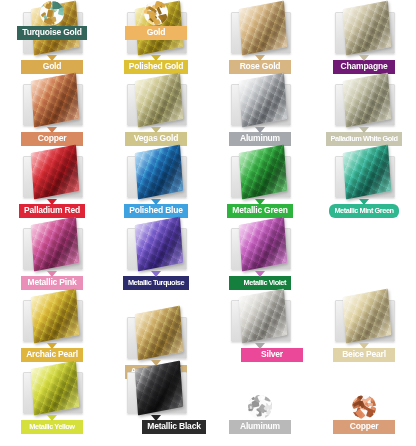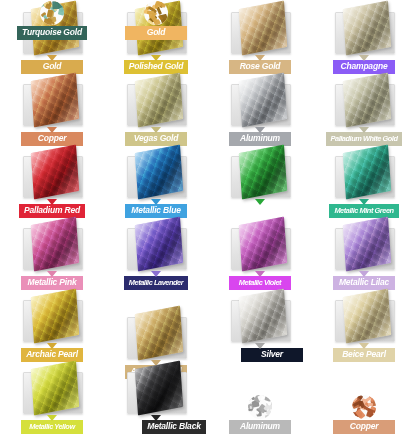--- a/index.html
+++ b/index.html
@@ -11,21 +11,20 @@
     overflow:hidden;
     position:relative;
   }
   #grid{
     position:relative;
     width:416px;height:446px;
   }
   .cell{
     position:absolute;
     box-sizing:border-box;
-    font-style:italic;
   }
   
   .sample{
     position:relative;
     width:100%;
     height:58px;
   }
   .card{
     position:absolute;
     left:50%;
@@ -139,21 +138,21 @@
         <div class="card"></div>
         <div class="foil" style="background: linear-gradient(142deg, rgb(240, 220, 188) 0%, rgb(211, 177, 124) 38%, rgb(155, 122, 72) 70%, rgb(211, 177, 124) 100%);"></div>
       </div>
       <div class="label-wrap"><span class="pointer" style="border-top-color: rgb(205, 171, 119);"></span><span class="label" style="background: rgb(215, 182, 132); color: rgb(255, 255, 255);">Rose Gold</span></div>
     </div>
     <div class="cell" style="left: 312px; top: 2px; width: 104px;">
       <div class="sample">
         <div class="card"></div>
         <div class="foil" style="background: linear-gradient(142deg, rgb(236, 230, 210) 0%, rgb(201, 192, 160) 38%, rgb(143, 136, 104) 70%, rgb(201, 192, 160) 100%);"></div>
       </div>
-      <div class="label-wrap"><span class="pointer" style="border-top-color: rgb(195, 187, 159);"></span><span class="label" style="background: #8b5cf6; color: rgb(255, 255, 255);">Champagne</span></div>
+      <div class="label-wrap"><span class="pointer" style="border-top-color: rgb(195, 187, 159);"></span><span class="label" style="background: #701a75; color: rgb(255, 255, 255);">Champagne</span></div>
     </div>
     <div class="cell" style="left: 0px; top: 74px; width: 104px;">
       <div class="sample">
         <div class="card"></div>
         <div class="foil" style="background: linear-gradient(142deg, rgb(240, 178, 137) 0%, rgb(200, 117, 72) 38%, rgb(138, 69, 32) 70%, rgb(200, 117, 72) 100%);"></div>
       </div>
       <div class="label-wrap"><span class="pointer" style="border-top-color: rgb(207, 125, 82);"></span><span class="label" style="background: rgb(217, 137, 95); color: rgb(255, 255, 255);">Copper</span></div>
     </div>
     <div class="cell" style="left: 104px; top: 74px; width: 104px;">
       <div class="sample">
@@ -181,84 +180,77 @@
         <div class="card"></div>
         <div class="foil" style="background: linear-gradient(142deg, rgb(244, 115, 122) 0%, rgb(207, 32, 40) 38%, rgb(124, 12, 18) 70%, rgb(207, 32, 40) 100%);"></div>
       </div>
       <div class="label-wrap"><span class="pointer" style="border-top-color: rgb(212, 30, 48);"></span><span class="label" style="background: rgb(224, 36, 55); color: rgb(255, 255, 255);">Palladium Red</span></div>
     </div>
     <div class="cell" style="left: 104px; top: 146px; width: 104px;">
       <div class="sample">
         <div class="card"></div>
         <div class="foil" style="background: linear-gradient(142deg, rgb(114, 189, 238) 0%, rgb(26, 111, 184) 38%, rgb(11, 61, 109) 70%, rgb(26, 111, 184) 100%);"></div>
       </div>
-      <div class="label-wrap"><span class="pointer" style="border-top-color: rgb(52, 151, 212);"></span><span class="label" style="background: rgb(63, 162, 224); color: rgb(255, 255, 255);">Metallic Blue</span></div>
+      <div class="label-wrap"><span class="pointer" style="border-top-color: rgb(52, 151, 212);"></span><span class="label" style="background: rgb(63, 162, 224); color: rgb(255, 255, 255);">Polished Blue</span></div>
     </div>
     <div class="cell" style="left: 208px; top: 146px; width: 104px;">
       <div class="sample">
         <div class="card"></div>
         <div class="foil" style="background: linear-gradient(142deg, rgb(129, 221, 136) 0%, rgb(43, 163, 56) 38%, rgb(20, 96, 29) 70%, rgb(43, 163, 56) 100%);"></div>
       </div>
-      <div class="label-wrap"><span class="pointer" style="border-top-color: rgb(40, 167, 55);"></span></div>
+      <div class="label-wrap"><span class="pointer" style="border-top-color: rgb(40, 167, 55);"></span><span class="label" style="background: rgb(47, 179, 63); color: rgb(255, 255, 255);">Metallic Green</span></div>
     </div>
     <div class="cell" style="left: 312px; top: 146px; width: 104px;">
       <div class="sample">
         <div class="card"></div>
         <div class="foil" style="background: linear-gradient(142deg, rgb(143, 224, 203) 0%, rgb(49, 173, 142) 38%, rgb(20, 98, 83) 70%, rgb(49, 173, 142) 100%);"></div>
       </div>
-      <div class="label-wrap"><span class="pointer" style="border-top-color: rgb(40, 171, 132);"></span><span class="label narrow" style="background: rgb(47, 184, 143); color: rgb(255, 255, 255);">Metallic Mint Green</span></div>
+      <div class="label-wrap"><span class="pointer" style="border-top-color: rgb(40, 171, 132);"></span><span class="label narrow" style="background: rgb(47, 184, 143); color: rgb(255, 255, 255); border-radius: 6px;">Metallic Mint Green</span></div>
     </div>
     <div class="cell" style="left: 0px; top: 218px; width: 104px;">
       <div class="sample">
         <div class="card"></div>
         <div class="foil" style="background: linear-gradient(142deg, rgb(241, 154, 200) 0%, rgb(201, 74, 142) 38%, rgb(122, 34, 83) 70%, rgb(201, 74, 142) 100%);"></div>
       </div>
       <div class="label-wrap"><span class="pointer" style="border-top-color: rgb(224, 131, 173);"></span><span class="label" style="background: rgb(234, 143, 184); color: rgb(255, 255, 255);">Metallic Pink</span></div>
     </div>
     <div class="cell" style="left: 104px; top: 218px; width: 104px;">
       <div class="sample">
         <div class="card"></div>
         <div class="foil" style="background: linear-gradient(142deg, rgb(180, 160, 234) 0%, rgb(107, 79, 196) 38%, rgb(51, 32, 120) 70%, rgb(107, 79, 196) 100%);"></div>
       </div>
-      <div class="label-wrap"><span class="pointer" style="border-top-color: rgb(138, 111, 207);"></span><span class="label narrow" style="background: rgb(43, 43, 110); color: rgb(255, 255, 255);">Metallic Lavender</span></div>
+      <div class="label-wrap"><span class="pointer" style="border-top-color: rgb(138, 111, 207);"></span><span class="label narrow" style="background: rgb(43, 43, 110); color: rgb(255, 255, 255);">Metallic Turquoise</span></div>
     </div>
     <div class="cell" style="left: 208px; top: 218px; width: 104px;">
       <div class="sample">
         <div class="card"></div>
         <div class="foil" style="background: linear-gradient(142deg, rgb(234, 169, 230) 0%, rgb(193, 89, 187) 38%, rgb(116, 41, 111) 70%, rgb(193, 89, 187) 100%);"></div>
       </div>
-      <div class="label-wrap"><span class="pointer" style="border-top-color: rgb(196, 111, 190);"></span><span class="label narrow" style="background: #d946ef; color: rgb(255, 255, 255);">Metallic Violet</span></div>
-    </div>
-    <div class="cell" style="left: 312px; top: 218px; width: 104px;">
-      <div class="sample">
-        <div class="card"></div>
-        <div class="foil" style="background: linear-gradient(142deg, rgb(221, 200, 240) 0%, rgb(168, 131, 214) 38%, rgb(95, 63, 140) 70%, rgb(168, 131, 214) 100%);"></div>
-      </div>
-      <div class="label-wrap"><span class="pointer" style="border-top-color: rgb(194, 165, 218);"></span><span class="label" style="background: rgb(205, 178, 226); color: rgb(255, 255, 255);">Metallic Lilac</span></div>
+      <div class="label-wrap"><span class="pointer" style="border-top-color: rgb(196, 111, 190);"></span><span class="label narrow" style="background: #15803d; color: rgb(255, 255, 255); text-align: right;">Metallic Violet</span></div>
     </div>
     <div class="cell" style="left: 0px; top: 290px; width: 104px;">
       <div class="sample">
         <div class="card"></div>
         <div class="foil" style="background: linear-gradient(142deg, rgb(246, 229, 139) 0%, rgb(217, 182, 46) 38%, rgb(142, 113, 16) 70%, rgb(217, 182, 46) 100%);"></div>
       </div>
       <div class="label-wrap"><span class="pointer" style="border-top-color: rgb(212, 169, 51);"></span><span class="label" style="background: rgb(224, 181, 62); color: rgb(255, 255, 255);">Archaic Pearl</span></div>
     </div>
     <div class="cell" style="left: 104px; top: 307px; width: 104px;">
       <div class="sample">
         <div class="card"></div>
         <div class="foil" style="background: linear-gradient(142deg, rgb(238, 216, 164) 0%, rgb(202, 168, 94) 38%, rgb(138, 106, 40) 70%, rgb(202, 168, 94) 100%);"></div>
       </div>
       <div class="label-wrap"><span class="pointer" style="border-top-color: rgb(200, 168, 113);"></span><span class="label" style="background: rgb(211, 180, 125); color: rgb(255, 255, 255);">Antique Gold</span></div>
     </div>
     <div class="cell" style="left: 208px; top: 290px; width: 104px;">
       <div class="sample">
         <div class="card"></div>
         <div class="foil" style="background: linear-gradient(142deg, rgb(247, 246, 243) 0%, rgb(207, 205, 198) 38%, rgb(141, 139, 132) 70%, rgb(207, 205, 198) 100%);"></div>
       </div>
-      <div class="label-wrap"><span class="pointer" style="border-top-color: rgb(167, 167, 167);"></span><span class="label" style="background: #0f172a; color: rgb(255, 255, 255); margin-left: 24px;">Silver</span></div>
+      <div class="label-wrap"><span class="pointer" style="border-top-color: rgb(167, 167, 167);"></span><span class="label" style="background: #ec4899; color: rgb(255, 255, 255); margin-left: 24px;">Silver</span></div>
     </div>
     <div class="cell" style="left: 312px; top: 290px; width: 104px;">
       <div class="sample">
         <div class="card"></div>
         <div class="foil" style="background: linear-gradient(142deg, rgb(245, 238, 214) 0%, rgb(221, 207, 158) 38%, rgb(161, 147, 106) 70%, rgb(221, 207, 158) 100%);"></div>
       </div>
       <div class="label-wrap"><span class="pointer" style="border-top-color: rgb(213, 199, 156);"></span><span class="label" style="background: rgb(224, 211, 168); color: rgb(255, 255, 255);">Beice Pearl</span></div>
     </div>
     <div class="cell" style="left: 0px; top: 362px; width: 104px;">
       <div class="sample">

